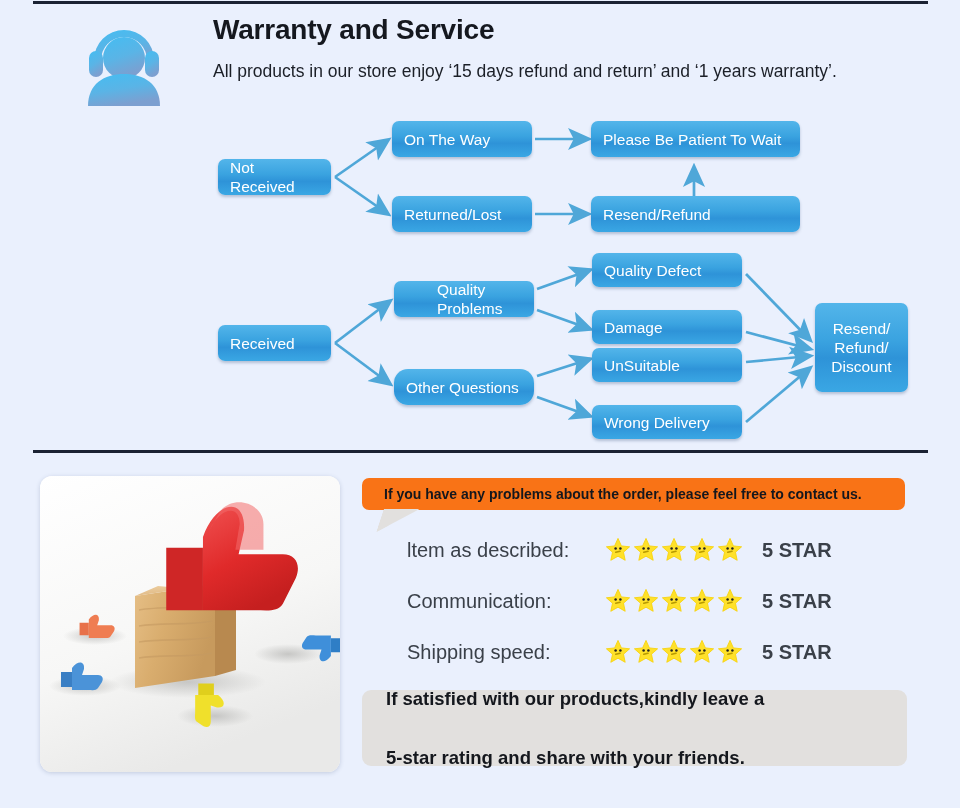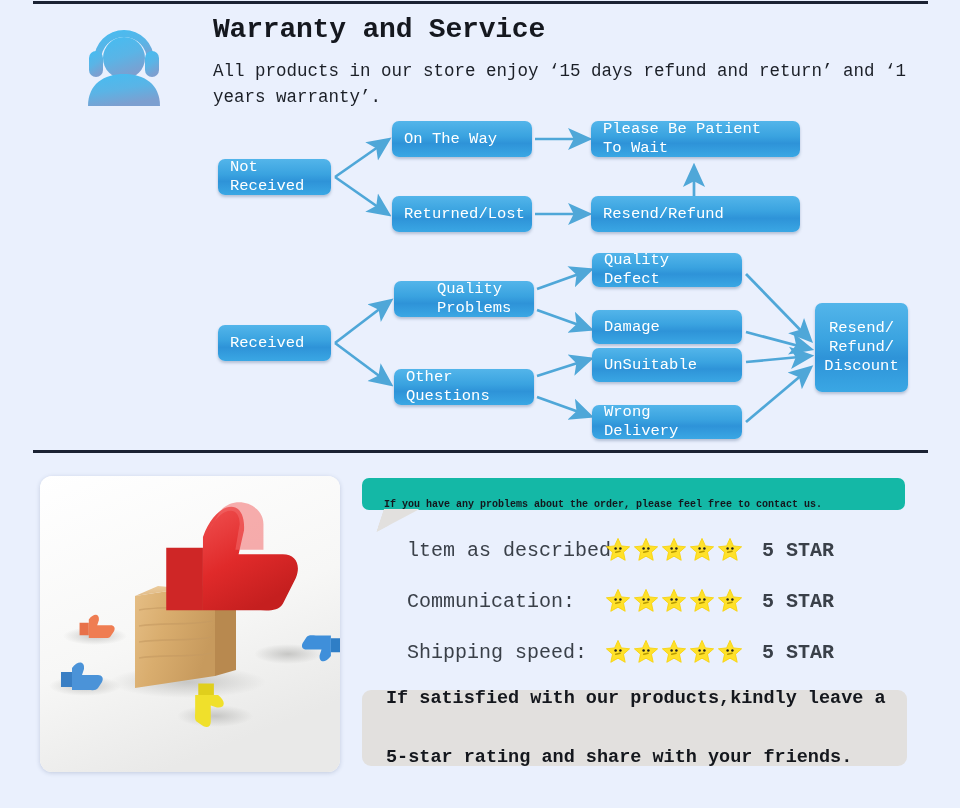--- a/index.html
+++ b/index.html
@@ -2,21 +2,21 @@
 <html><head>
 <meta charset="utf-8">
 <style>
   * { box-sizing: border-box; margin: 0; padding: 0; }
   html, body {
     width: 960px; height: 808px;
     background: #eaf0fd;
     font-family: "Liberation Sans", sans-serif;
     overflow: hidden;
   }
-  .page { position: relative; width: 960px; height: 808px; background: #eaf0fd; font-family: Liberation Mono, monospace; }
+  .page { position: relative; width: 960px; height: 808px; background: #eaf0fd; }
 
   .rule { position: absolute; left: 33px; width: 895px; height: 3px; background: #1b2233; }
   .rule-top { top: 1px; }
   .rule-mid { top: 450px; }
 
   
   .agent-icon { position: absolute; left: 78px; top: 14px; width: 92px; height: 92px; }
 
   .hdr-title {
     position: absolute; left: 213px; top: 14px;
@@ -49,23 +49,23 @@
   .photo {
     position: absolute; left: 40px; top: 476px; width: 300px; height: 296px;
     border-radius: 12px; overflow: hidden;
     background: #fbfbfb;
     box-shadow: 0 1px 4px rgba(70,90,130,0.25);
   }
   .photo svg { display: block; width: 300px; height: 296px; }
 
   .bubble {
     position: absolute; left: 362px; top: 478px; width: 543px; height: 32px;
-    background: #14b8a6; border-radius: 7px;
-    display: flex; align-items: flex-end; padding-left: 22px;
-    font-size: 10px; font-weight: bold; color: #14171d;
+    background: #f97316; border-radius: 7px;
+    display: flex; align-items: center; padding-left: 22px;
+    font-size: 14px; font-weight: bold; color: #14171d;
   }
   .bubble-tail {
     position: absolute; left: 380px; top: 509px;
     width: 0; height: 0;
     border-left: 10px solid #e2e0de;
     border-right: 26px solid transparent;
     border-top: 23px solid #e2e0de;
     border-bottom: 0;
     transform: skewX(-18deg);
     clip-path: polygon(0 0, 100% 0, 0 100%);
@@ -179,21 +179,21 @@
     </div>
 
     <div class="fbox" style="left:218px; top:215px; width:113px; height:36px;">
       <span>Received</span>
     </div>
 
     <div class="fbox" style="left:394px; top:171px; width:140px; height:36px;padding-left:43px;">
       <span>Quality Problems</span>
     </div>
 
-    <div class="fbox" style="left:394px; top:259px; width:140px; height:36px;">
+    <div class="fbox" style="left:394px; top:259px; width:140px; height:36px;border-radius:14px;">
       <span>Other Questions</span>
     </div>
 
     <div class="fbox" style="left:592px; top:143px; width:150px; height:34px;">
       <span>Quality Defect</span>
     </div>
 
     <div class="fbox" style="left:592px; top:200px; width:150px; height:34px;">
       <span>Damage</span>
     </div>

